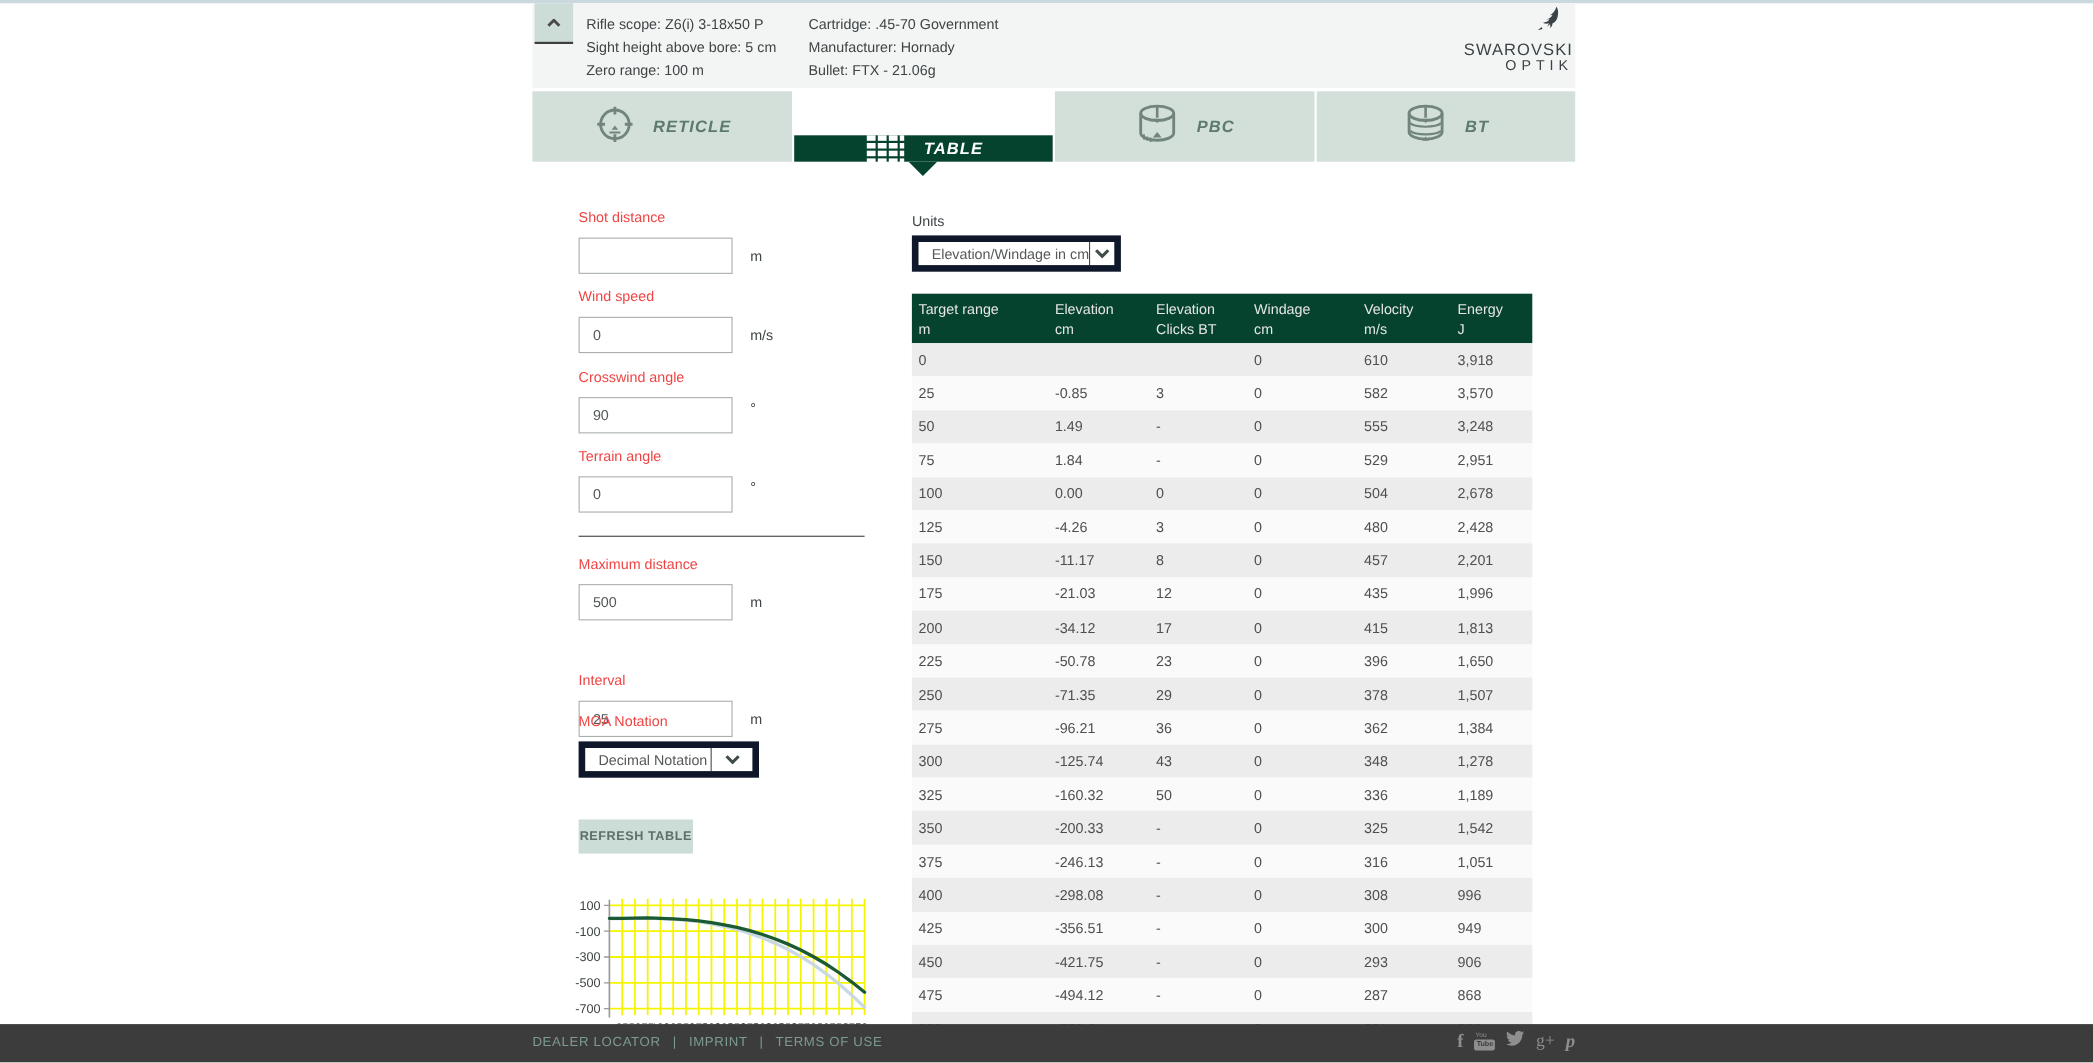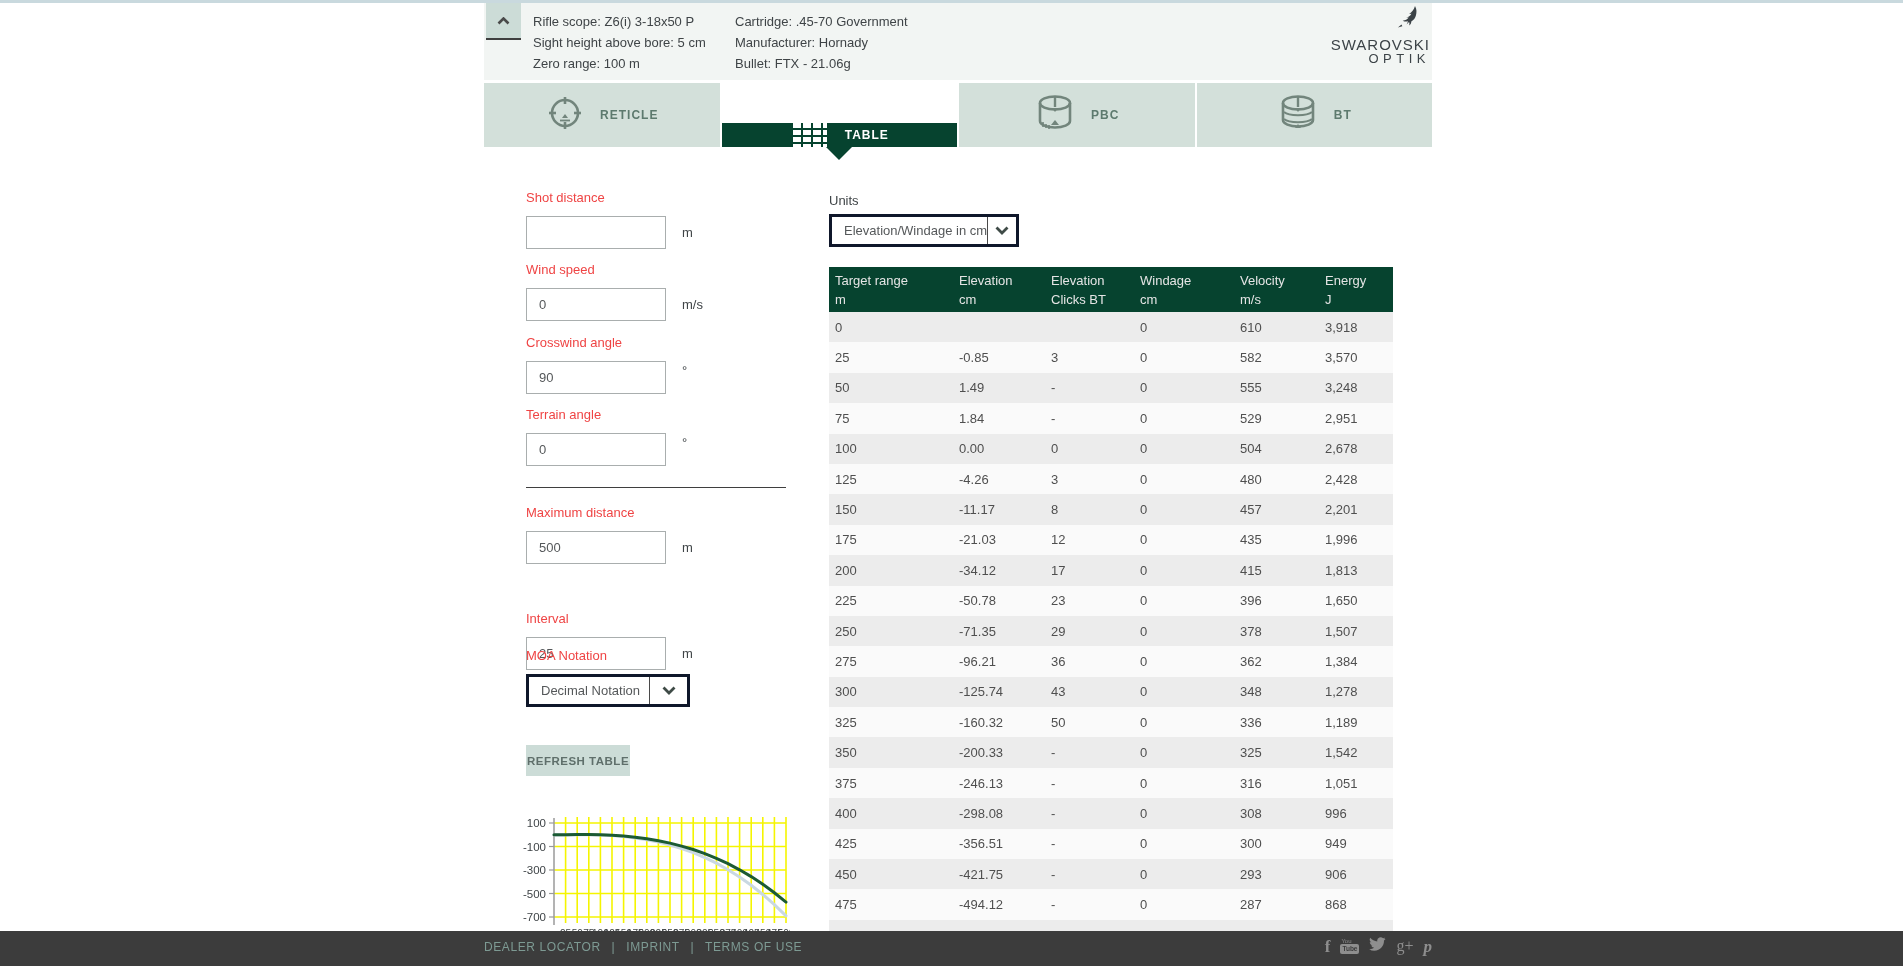--- a/index.html
+++ b/index.html
@@ -22,40 +22,40 @@
   .logo { position:absolute; right:2px; top:3px; text-align:right; color:#3c4347; }
   .logo-bird { display:block; margin:0 10px 1px auto; }
   .logo-l1 { font-size:15px; letter-spacing:1px; line-height:15px; }
   .logo-l2 { font-size:13px; letter-spacing:4.5px; line-height:14px; }
 
   
   .tabbar { position:absolute; left:0; top:80px; width:948px; height:64px; display:flex; gap:2px; }
   .tab { flex:1; background:#d3e0da; display:flex; align-items:center; justify-content:center;
          gap:15px; cursor:pointer; position:relative; }
   .tab.active { background:#06432f;margin-top:40px; }
-  .tab-label { font-size:12px; font-weight:bold; letter-spacing:1px; color:#5d7a6e; }
+  .tab-label { font-size:15px; font-weight:bold; letter-spacing:1px; color:#5d7a6e;font-style:italic; }
   .tab.active .tab-label { color:#ffffff; }
   .tab-arrow { position:absolute; left:50%; bottom:-13px; transform:translateX(-50%);
                width:0; height:0; border-left:13px solid transparent; border-right:13px solid transparent;
                border-top:13px solid #06432f; display:none; }
   .tab.active .tab-arrow { display:block; }
 
   
   .fg { position:absolute; left:42px; }
   .fg-label { display:block; font-size:13px; color:#ef4444; margin-bottom:11px; }
   .fg-row { display:flex; align-items:center; }
   .fg input { width:140px; height:33px; border:1px solid #a9aeae; padding-left:12px;
               font-size:13px; color:#55585a; font-family:inherit; background:#fff; }
   .unit { margin-left:16px; font-size:13px; color:#3f4447; }
   .unit.deg { align-self:flex-start; margin-top:2px; }
   #fg-0{top:187px} #fg-1{top:259px} #fg-2{top:332px} #fg-3{top:404px}
   #fg-4{top:502px} #fg-5{top:608px} #fg-6{top:645px}
   .divider { position:absolute; left:42px; top:484px; width:260px; border-top:1px solid #3f3f3f; }
 
-  .dd { display:flex; border:3px solid #0f172a; background:#fff; height:33px; cursor:pointer; }
+  .dd { display:flex; border:6px solid #0f172a; background:#fff; height:33px; cursor:pointer; }
   .dd-val { flex:1; display:flex; align-items:center; padding-left:12px; font-size:13px; color:#55585a; white-space:nowrap; }
   .dd-chev { width:38px; border-left:1px solid #4a4a4a; display:flex; align-items:center; justify-content:center; }
   .moa-dd { width:164px; }
   .units-dd { position:absolute; left:345px; top:211px; width:190px; }
 
   .refresh-btn { position:absolute; left:42px; top:742px; width:104px; height:31px; background:#ccdcd7;
                  border:none; color:#5f6f6b; font-weight:bold; font-size:11.5px; letter-spacing:0.5px;
                  font-family:inherit; cursor:pointer; }
 
   .chart-wrap { position:absolute; left:36px; top:810px; width:270px; height:160px; }

